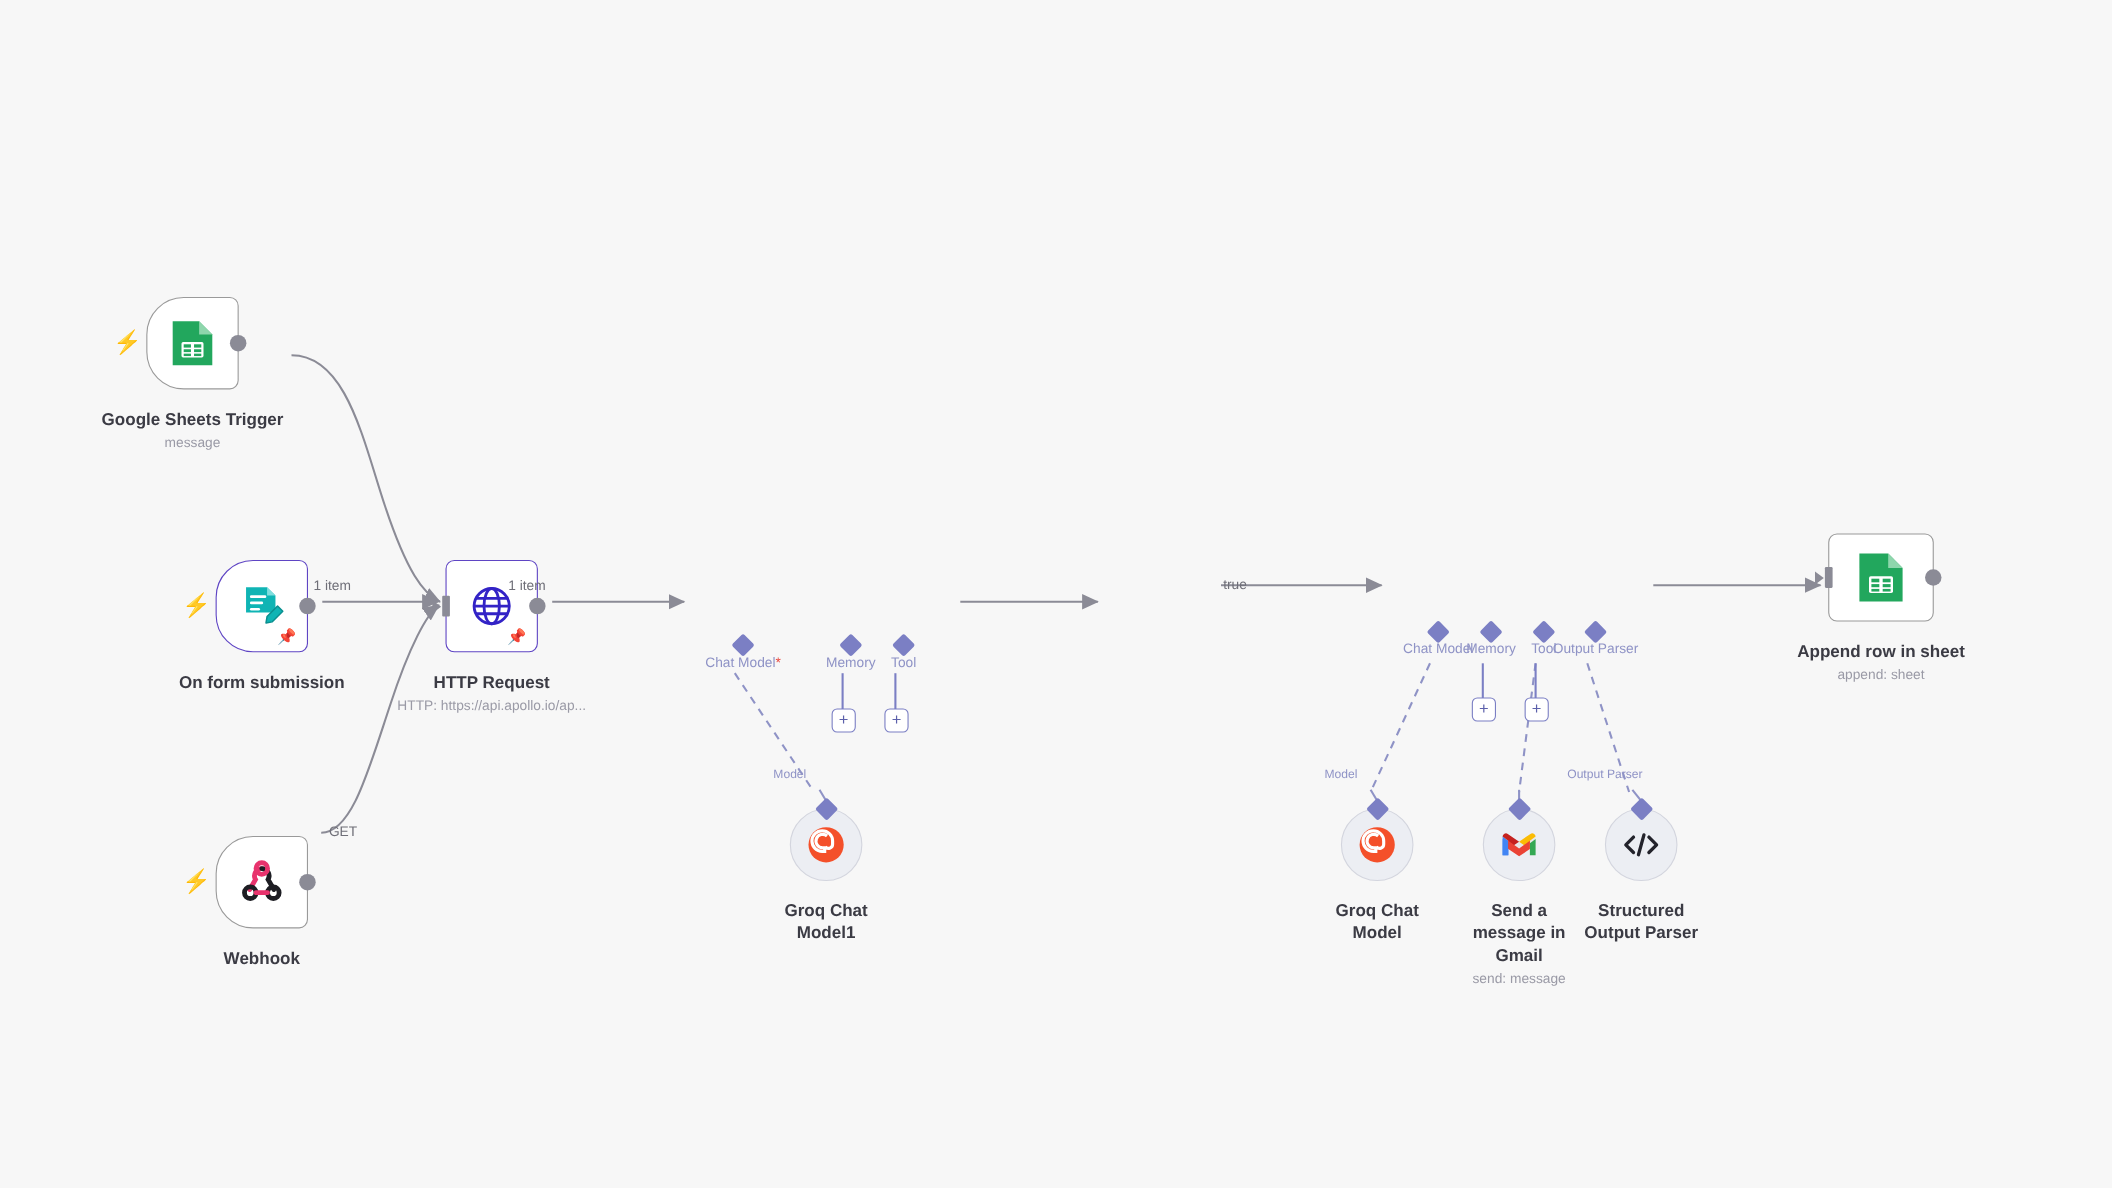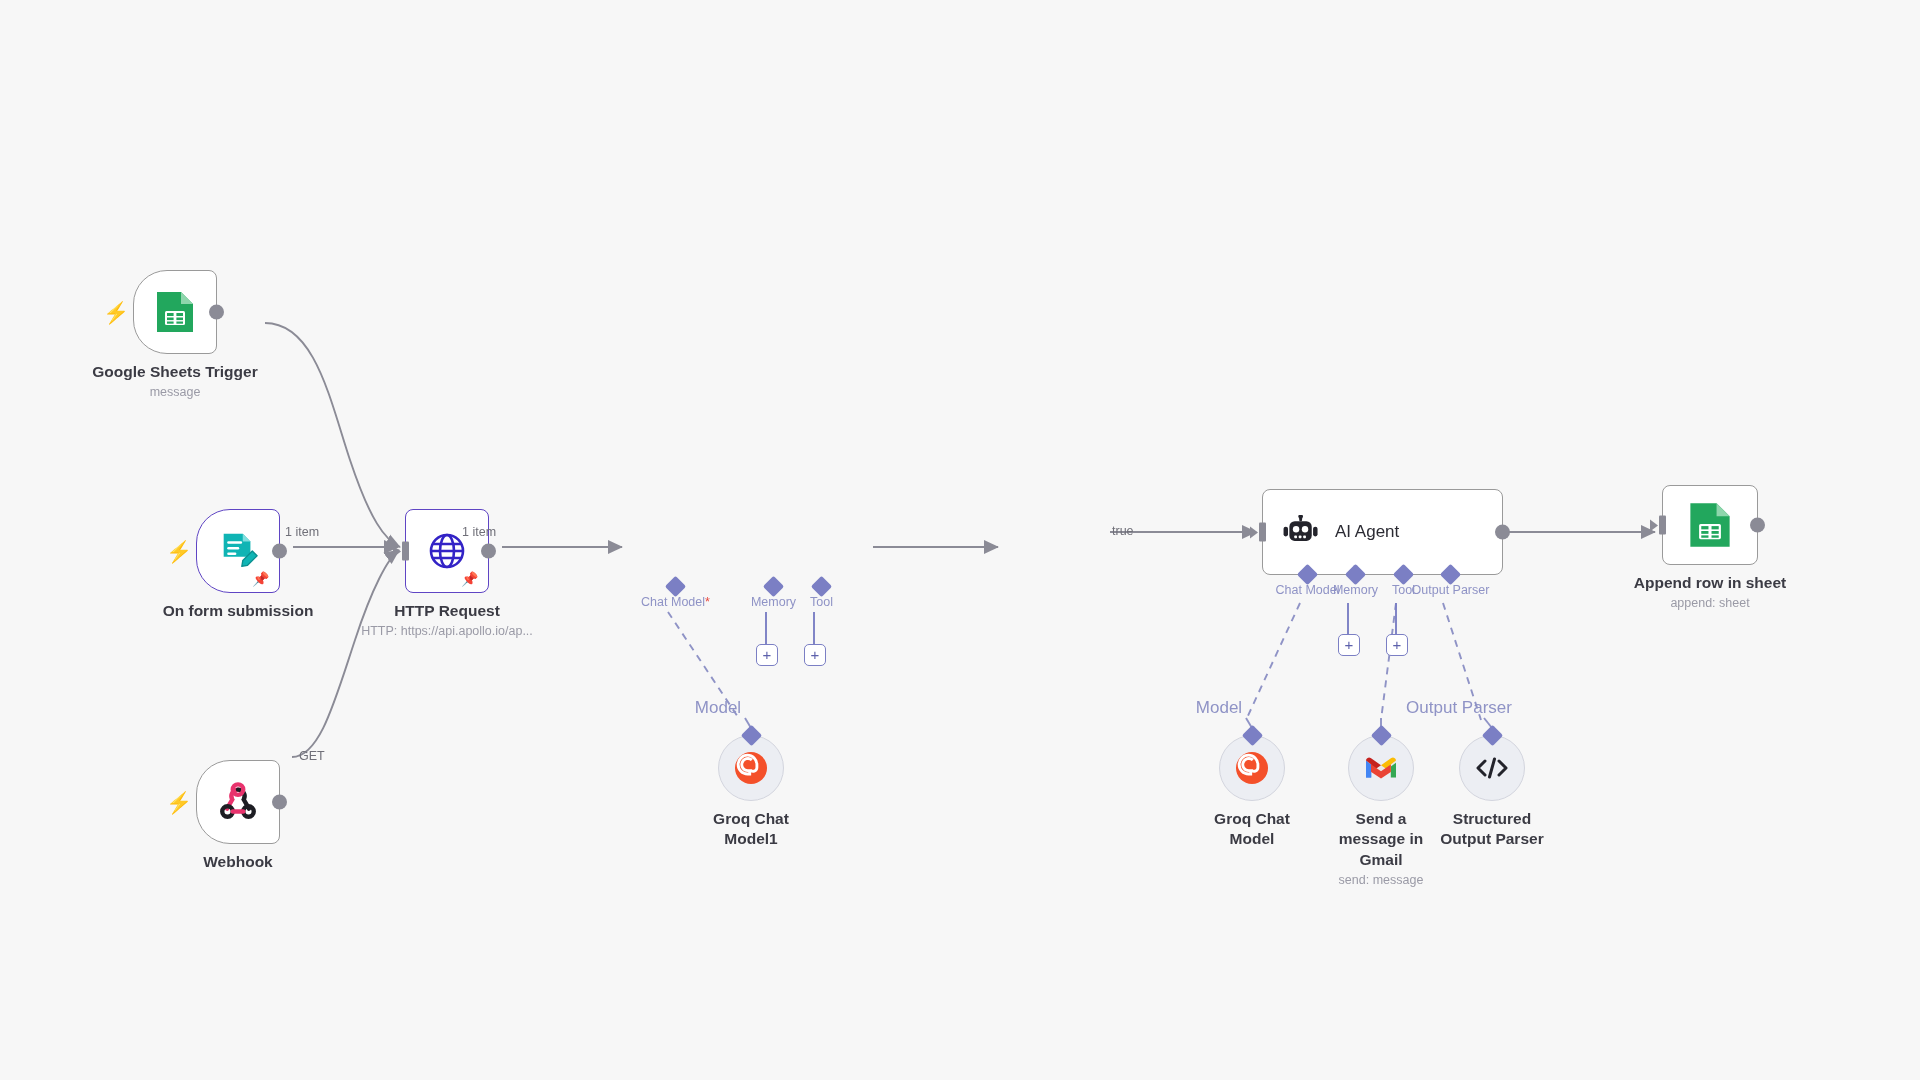--- a/index.html
+++ b/index.html
@@ -21,21 +21,21 @@
     display:flex; align-items:center; justify-content:center;
   }
   .node.trigger { border-radius:34px 8px 8px 34px; }
   .node.accent  { border-color:#5f45c4; }
 
   .sq { width:84px; height:84px; }
   .wide { width:190px; height:78px; justify-content:flex-start; padding-left:18px; gap:14px; }
 
   .node-label {
     position:absolute; top:100%; left:50%; transform:translateX(-50%);
-    margin-top:9px; white-space:nowrap;
+    margin-top:19px; white-space:nowrap;
     font-size:15.5px; font-weight:700; color:#3b3b44; text-align:center;
     line-height:1.32;
   }
   .node-label.wrap { white-space:normal; width:120px; }
   .node-sub {
     display:block; font-size:12.5px; font-weight:400; color:#9a9aa6; margin-top:2px;
   }
 
   .inner-title { font-size:17px; font-weight:400; color:#2b2b33; white-space:nowrap; }
 
@@ -61,21 +61,21 @@
   .subnode {
     position:absolute; width:66px; height:66px; border-radius:50%;
     background:#eceef3; border:1.3px solid #d3d5de;
     display:flex; align-items:center; justify-content:center;
   }
   .diamond {
     position:absolute; width:15px; height:15px; background:#7b7fc4;
     transform:rotate(45deg); left:50%; margin-left:-7.5px; top:-8px; border-radius:2px;
   }
   .conn-label {
-    position:absolute; font-size:17px; color:#8f93c6; white-space:nowrap;
+    position:absolute; font-size:11px; color:#8f93c6; white-space:nowrap;
     left:50%; transform:translateX(-50%);
   }
 
   .plus-btn {
     position:absolute; width:22px; height:22px; border:1.4px solid #7b7fc4;
     border-radius:5px; background:#fff; color:#5c60ab; font-size:15px; line-height:19px;
     text-align:center;
   }
 
   .edge-tag {
@@ -221,41 +221,20 @@
     <span style="position:absolute;top:16px;left:50%;transform:translateX(-50%);font-size:12.5px;color:#8f93c6;white-space:nowrap;">Memory</span>
   </div>
   <div style="position:absolute;left:814px;top:579px;">
     <div style="width:15px;height:15px;background:#7b7fc4;transform:rotate(45deg);border-radius:2px;"></div>
     <span style="position:absolute;top:16px;left:50%;transform:translateX(-50%);font-size:12.5px;color:#8f93c6;white-space:nowrap;">Tool</span>
   </div>
   <div class="plus-btn" style="left:756px;top:644px;">+</div>
   <div class="plus-btn" style="left:804px;top:644px;">+</div>
 
 
-  <div class="node wide" style="left:1262px;top:489px;width:241px;height:86px;">
-    <svg class="ic" width="40" height="34" viewBox="0 0 44 38">
-      <g fill="#23232b">
-        <rect x="20" y="0" width="3.2" height="7" rx="1.4"></rect>
-        <circle cx="21.6" cy="1.8" r="2.6"></circle>
-        <rect x="9" y="7" width="25" height="22" rx="6"></rect>
-        <rect x="2.5" y="13" width="5" height="11" rx="2.4"></rect>
-        <rect x="35.5" y="13" width="5" height="11" rx="2.4"></rect>
-      </g>
-      <circle cx="16.5" cy="16" r="3.6" fill="#fff"></circle>
-      <circle cx="26.5" cy="16" r="3.6" fill="#fff"></circle>
-      <g fill="#fff">
-          <rect x="14.5" y="23" width="3" height="3" rx="0.8"></rect>
-          <rect x="19.5" y="23" width="3" height="3" rx="0.8"></rect>
-          <rect x="24.5" y="23" width="3" height="3" rx="0.8"></rect>
-        </g>
-    </svg>
-    <span class="inner-title">AI Agent</span>
-    <span class="port-in"></span>
-    <span class="port-out"></span>
-  </div>
 
   <div style="position:absolute;left:1300px;top:567px;">
     <div style="width:15px;height:15px;background:#7b7fc4;transform:rotate(45deg);border-radius:2px;"></div>
     <span style="position:absolute;top:16px;left:50%;transform:translateX(-50%);font-size:12.5px;color:#8f93c6;white-space:nowrap;">Chat Model</span>
   </div>
   <div style="position:absolute;left:1348px;top:567px;">
     <div style="width:15px;height:15px;background:#7b7fc4;transform:rotate(45deg);border-radius:2px;"></div>
     <span style="position:absolute;top:16px;left:50%;transform:translateX(-50%);font-size:12.5px;color:#8f93c6;white-space:nowrap;">Memory</span>
   </div>
   <div style="position:absolute;left:1396px;top:567px;">

